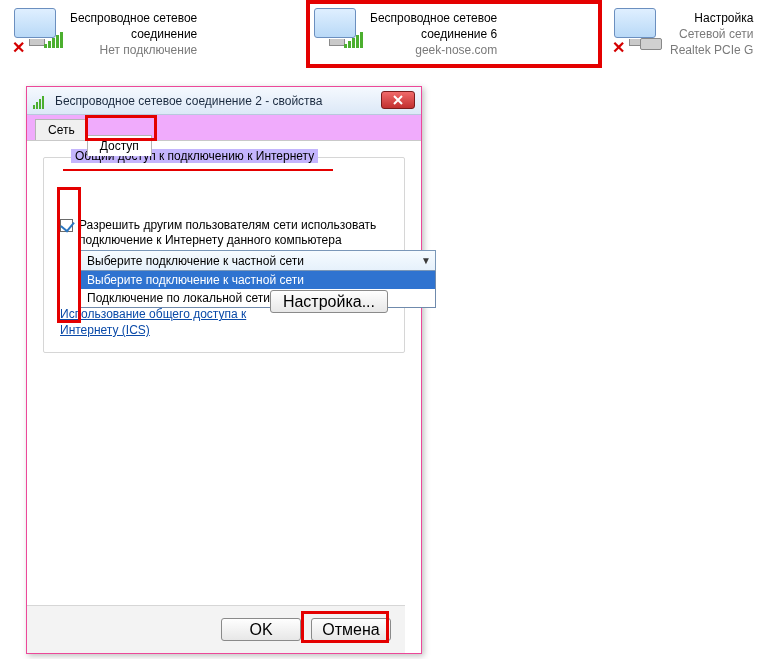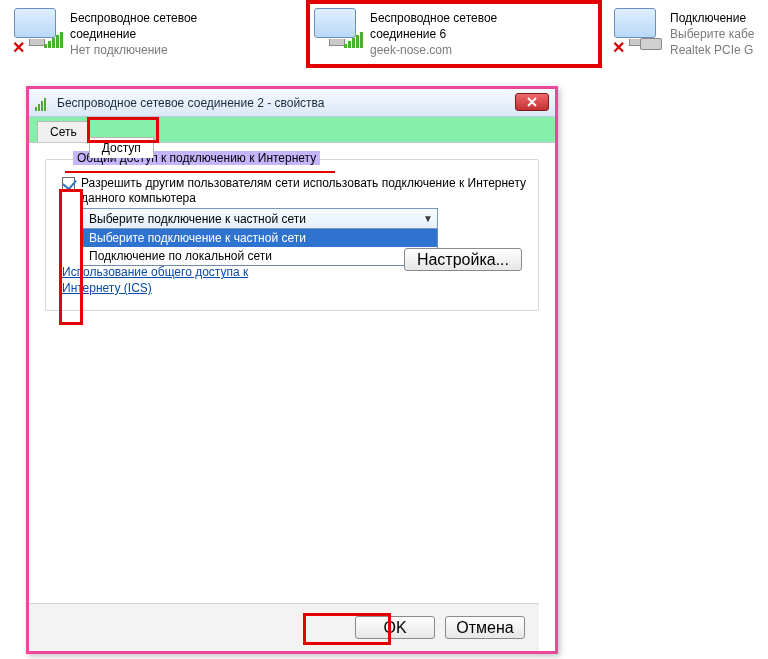--- a/index.html
+++ b/index.html
@@ -76,39 +76,39 @@
     font-size: 16px;
   }
   .net-cable {
     position: absolute;
     left: 30px; top: 30px;
     width: 22px; height: 12px;
     background: #d0d0d0;
     border: 1px solid #888;
     border-radius: 2px;
   }
-  .net-text { padding-left: 6px; padding-top: 2px; line-height: 16px; }
+  .net-text { padding-left: 6px; padding-top: 2px; line-height: 16px; text-align: right; }
   .net-title { color: #000; white-space: nowrap; }
   .net-sub   { color: #7a7a7a; white-space: nowrap; }
 
   .red-box-top {
     position: absolute;
     border: 4px solid #e40000;
     pointer-events: none;
   }
 
   
   .dialog {
     position: absolute;
     left: 26px;
     top: 86px;
-    width: 532px;
+    width: 396px;
     height: 568px;
     background: #fff;
-    border: 3px solid #ec4899;
+    border: 1px solid #ec4899;
     box-shadow: 2px 2px 6px rgba(0,0,0,0.25);
   }
   .titlebar {
     height: 28px;
     background: linear-gradient(#f5f9fe, #dce8f7);
     border-bottom: 1px solid #b8c8dd;
     display: flex;
     align-items: center;
     padding: 0 6px;
     position: relative;
@@ -135,21 +135,21 @@
   }
   .close-btn svg { display:block }
 
   .tabs {
     display: flex;
     align-items: flex-end;
     height: 26px;
     padding: 4px 8px 0 8px;
     gap: 0;
     border-bottom: 1px solid #c9c9c9;
-    background:#86efac;
+    background:#f0abfc;
   }
   .tab {
     padding: 3px 12px;
     border: 1px solid #b5b5b5;
     border-bottom: none;
     background: #f0f0f0;
     margin-right: -1px;
     position: relative;
   }
   .tab.active {
@@ -179,20 +179,21 @@
     padding: 0 4px;
     color: #000;
   }
 
   .chk-row {
     display: flex;
     align-items: flex-start;
     gap: 6px;
     padding: 4px 0 2px 4px;
     line-height: 15px;
+    margin-top: 44px;
   }
   .chk {
     width: 13px; height: 13px;
     border: 1px solid #6a6a6a;
     background: #fff;
     position: relative;
     flex: 0 0 auto;
     margin-top: 1px;
   }
   .chk.checked::after{
@@ -326,22 +327,22 @@
     </div>
   </div>
 
   <div class="net-item third">
     <div class="net-icon-wrap">
       <div class="net-monitor"></div>
       <div class="net-cable"></div>
       <div class="net-x">✕</div>
     </div>
     <div class="net-text">
-      <div class="net-title">Подключение</div>
-      <div class="net-sub">Выберите кабе</div>
+      <div class="net-title">Настройка</div>
+      <div class="net-sub">Сетевой сети</div>
       <div class="net-sub">Realtek PCIe G</div>
     </div>
   </div>
 </div>
 
 <div class="red-box-top" style="left:306px; top:0px; width:296px; height:68px;"></div>
 
 <div class="dialog">
   <div class="titlebar">
     <div class="ico">

